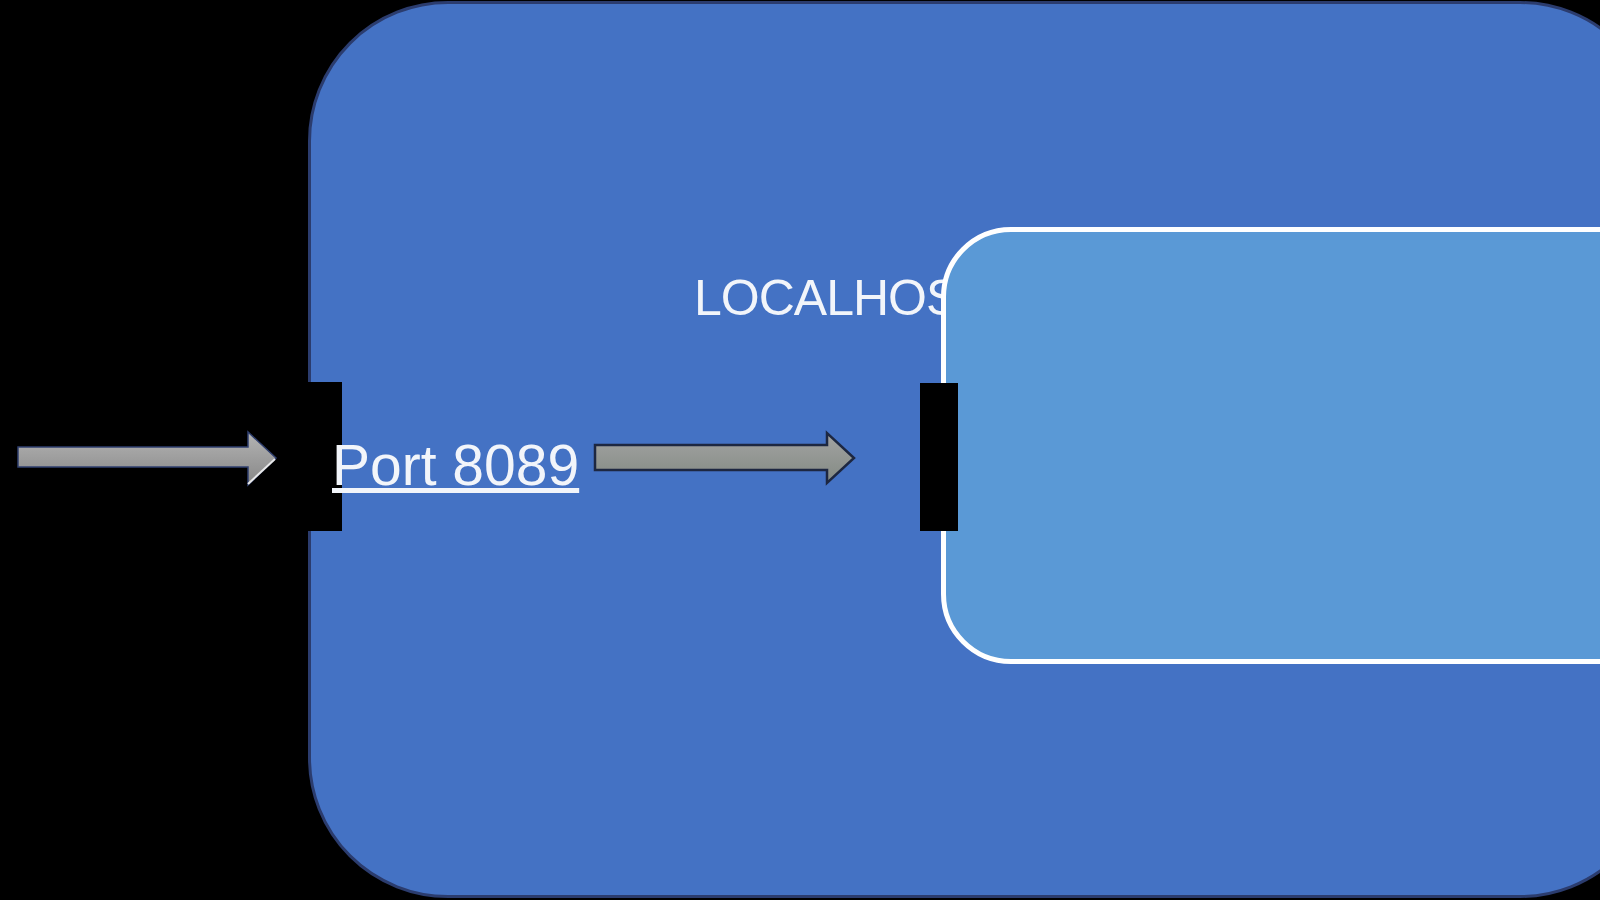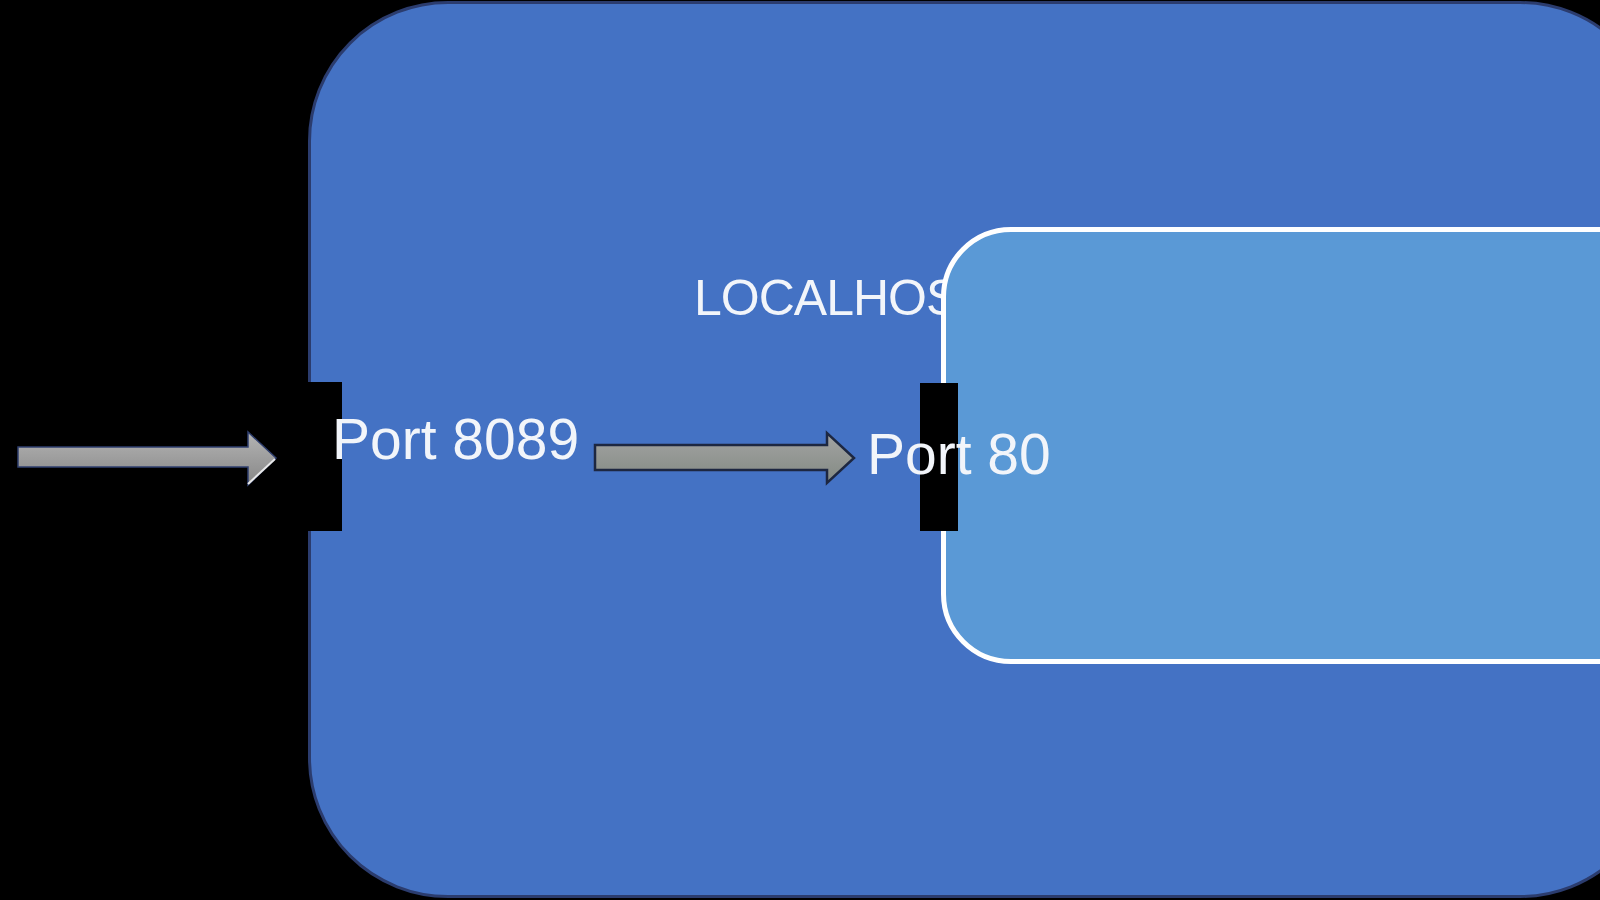--- a/index.html
+++ b/index.html
@@ -54,21 +54,21 @@
     pointer-events: none;
   }
   .label {
     position: absolute;
     color: var(--text, #F2F5FA);
     line-height: 1;
     white-space: nowrap;
     z-index: 5;
   }
   .host-label      { left: 383px;  top: 269px; font-size: 50px; letter-spacing: -1px; }
-  .host-port-label      { left: 332px; top: 411px; font-size: 57px; }
+  .host-port-label      { left: 332px; top: 437px; font-size: 57px; text-decoration: underline; }
   .container-port-label { left: 867px; top: 426px; font-size: 57px; }
 </style>
 </head>
 <body>
 
 <div class="stage">
 
   <div class="box host-box">
     <div class="label host-label">LOCALHOST</div>
   </div>
@@ -94,15 +94,14 @@
     </defs>
 
     <polygon points="18,447 248,447 248,432 276,458 248,485 248,467 18,467" fill="url(#arrowGrad1)" stroke="#2F3F6F" stroke-width="1.5"></polygon>
     <line x1="248" y1="484" x2="275" y2="459" stroke="#E9E9E9" stroke-width="2"></line>
 
     <polygon points="595,445 827,445 827,433 854,458 827,483 827,470 595,470" fill="url(#arrowGrad2)" stroke="#1D2741" stroke-width="2.5"></polygon>
   </svg>
 
   <div class="label host-port-label">Port 8089</div>
 
-  <div class="label container-port-label">Port 80</div>
 
 </div>
 
 </body></html>

